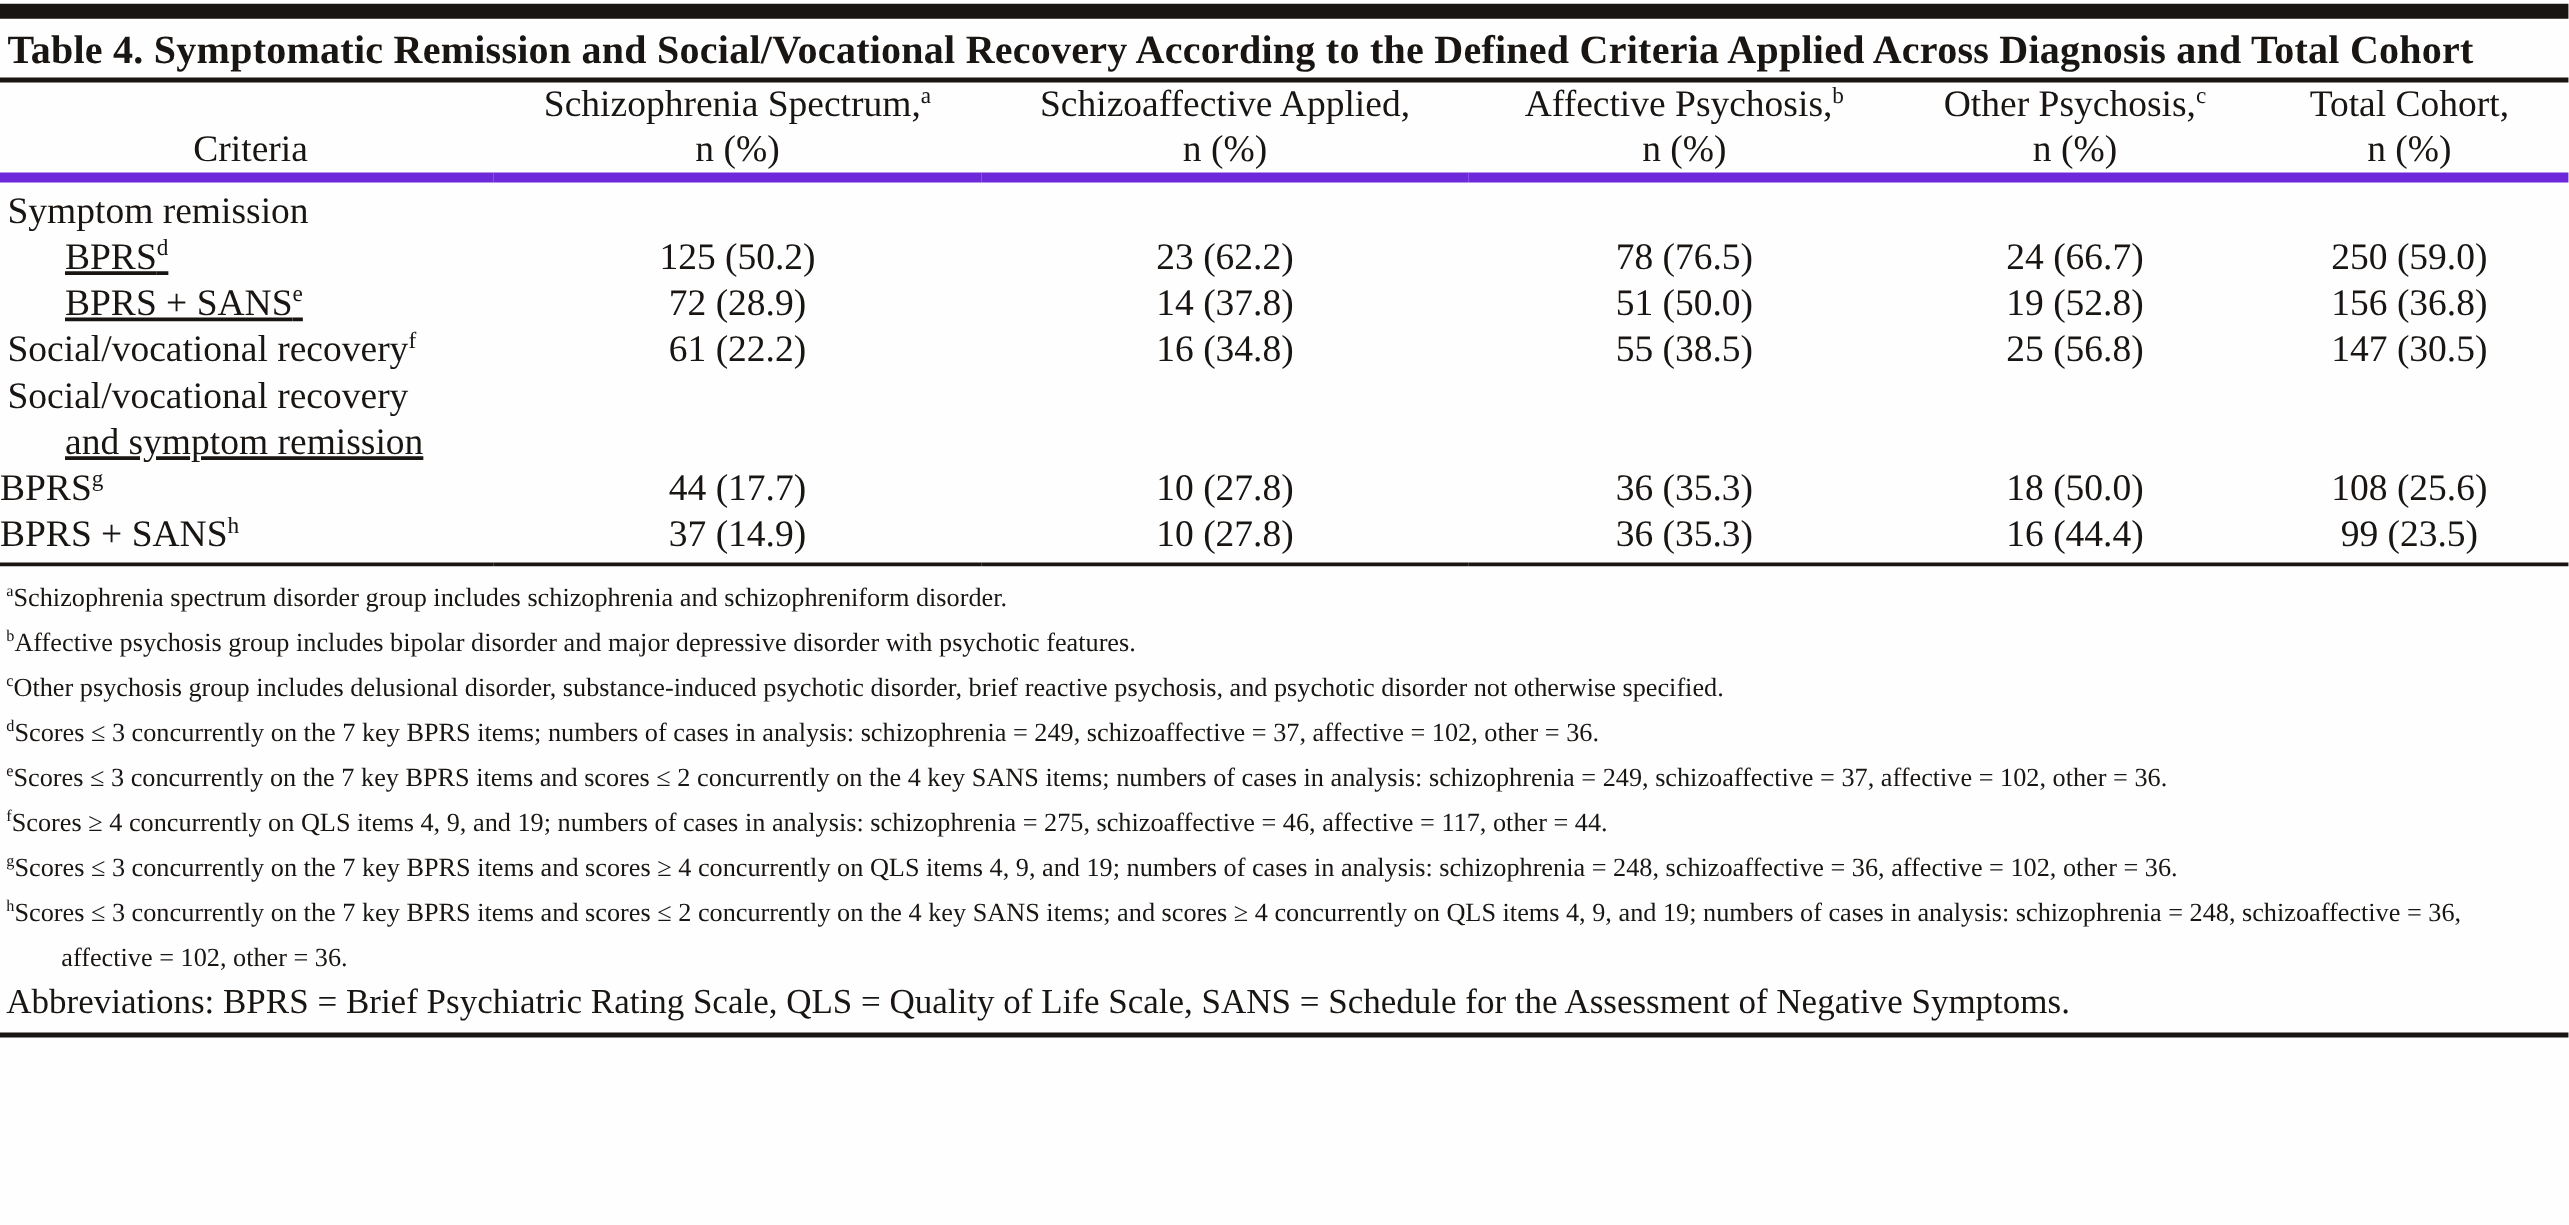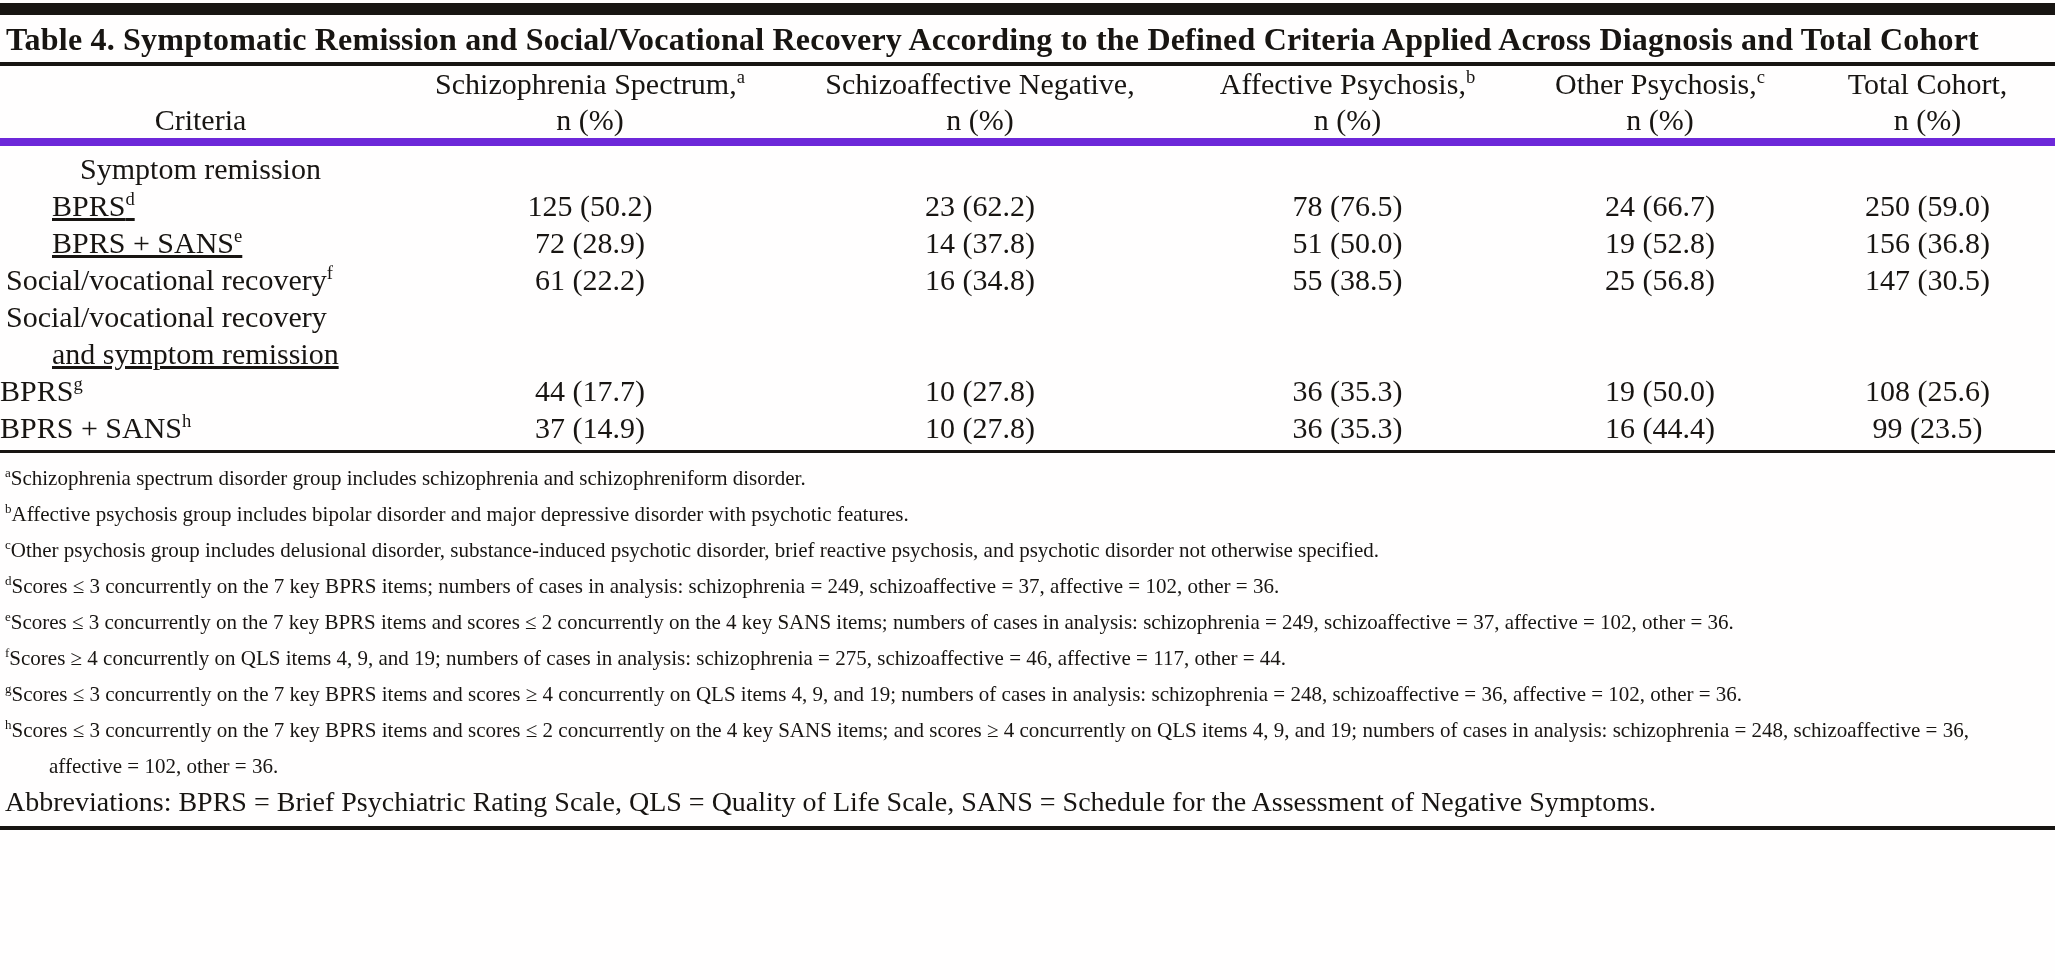--- a/index.html
+++ b/index.html
@@ -48,21 +48,21 @@
     padding-bottom: 4px;
     text-align: center;
     vertical-align: bottom;
   }
   thead th .h-sub { line-height: 36px; }
   thead th.crit-head {
     text-align: center;
     padding-left: 6px;
   }
   tbody td { line-height: 37px; }
-  tbody tr:first-child td { padding-top: 4px; text-align: center; }
+  tbody tr:first-child td { padding-top: 4px; }
   tbody tr:last-child td { border-bottom: 3px solid #181512; padding-bottom: 4px; }
   td.val { text-align: center; }
   td.crit { text-align: left; }
   td.crit.ind0 { padding-left: 6px; }
   td.crit.ind1 { padding-left: 52px; text-decoration: underline; }
   td.crit.ind2 { }
   sup {
     font-size: 0.62em;
     line-height: 0;
     vertical-align: super;
@@ -104,21 +104,21 @@
       <col style="width:255px">
     </colgroup>
     <thead>
       <tr id="head-row">
           <th class="crit-head">Criteria</th>
           <th>
             <div class="h-main">Schizophrenia Spectrum,<sup>a</sup></div>
             <div class="h-sub">n (%)</div>
           </th>
           <th>
-            <div class="h-main">Schizoaffective Negative,</div>
+            <div class="h-main">Schizoaffective Applied,</div>
             <div class="h-sub">n (%)</div>
           </th>
           <th>
             <div class="h-main">Affective Psychosis,<sup>b</sup></div>
             <div class="h-sub">n (%)</div>
           </th>
           <th>
             <div class="h-main">Other Psychosis,<sup>c</sup></div>
             <div class="h-sub">n (%)</div>
           </th>
@@ -175,21 +175,21 @@
           <td class="val"></td>
           <td class="val"></td>
           <td class="val"></td>
           <td class="val"></td>
         </tr>
         <tr>
           <td class="crit ind2">BPRS<sup>g</sup></td>
           <td class="val">44 (17.7)</td>
           <td class="val">10 (27.8)</td>
           <td class="val">36 (35.3)</td>
-          <td class="val">19 (50.0)</td>
+          <td class="val">18 (50.0)</td>
           <td class="val">108 (25.6)</td>
         </tr>
         <tr>
           <td class="crit ind2">BPRS + SANS<sup>h</sup></td>
           <td class="val">37 (14.9)</td>
           <td class="val">10 (27.8)</td>
           <td class="val">36 (35.3)</td>
           <td class="val">16 (44.4)</td>
           <td class="val">99 (23.5)</td>
         </tr>

